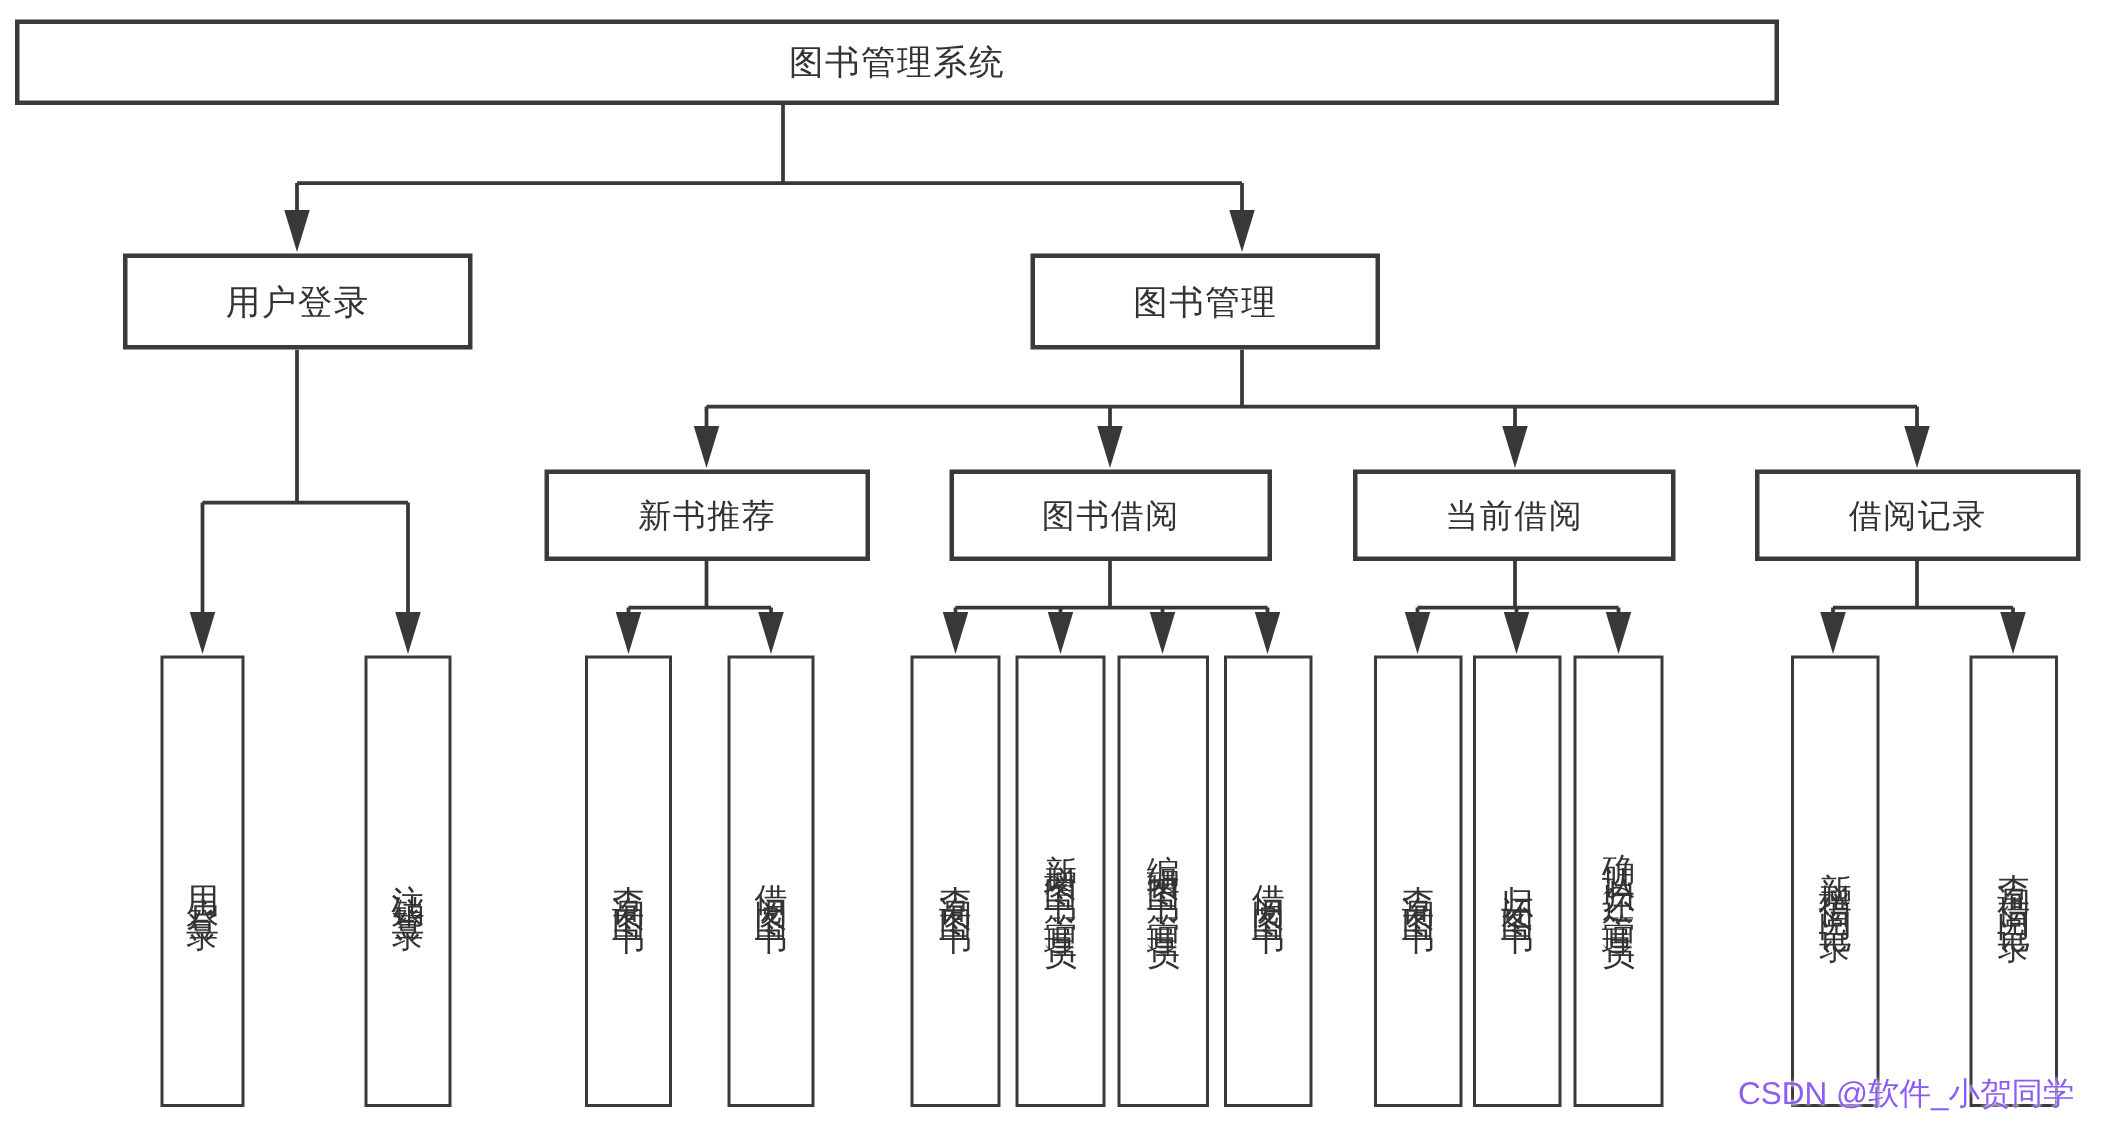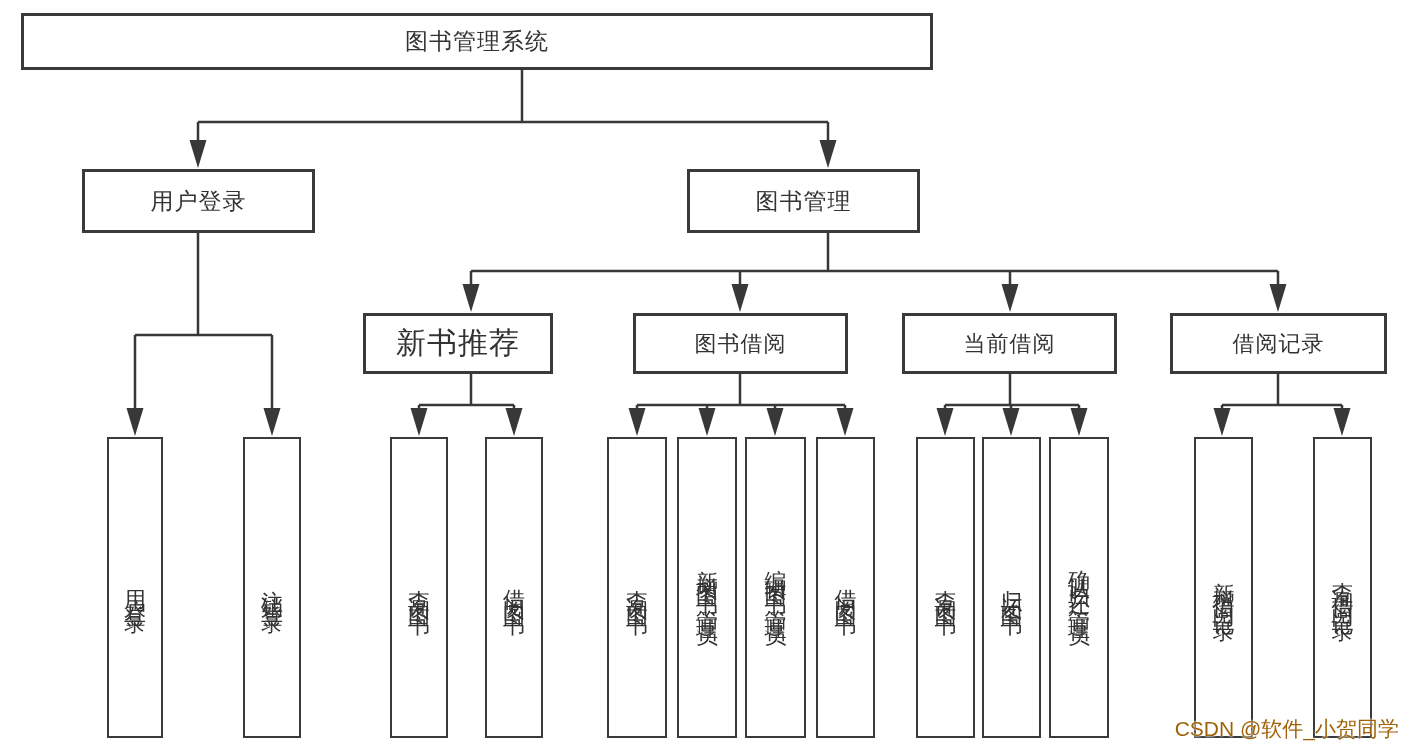--- a/index.html
+++ b/index.html
@@ -53,24 +53,24 @@
   }
   .vbox .vtext {
     writing-mode: vertical-rl;
     text-orientation: mixed;
     letter-spacing: 8px;
     line-height: 1;
     white-space: nowrap;
   }
   #watermark {
     position: absolute;
-    right: 6px;
+    right: 22px;
     bottom: 4px;
     font-size: 21px;
-    color: #a16207;
+    color: #8b5cf6;
     text-shadow: 0 0 3px #ffffff, 0 0 2px #ffffff;
     z-index: 3;
     white-space: nowrap;
   }
 </style>
 </head>
 <body>
 
 <div id="stage">
 
@@ -103,32 +103,32 @@
     <path d="M1010,374 L1010,405 M945,405 L1079,405 M945,405 L945,412 M1011,405 L1011,412 M1079,405 L1079,412"></path>
     <polygon points="936.5,408 953.5,408 945,436"></polygon>
     <polygon points="1002.5,408 1019.5,408 1011,436"></polygon>
     <polygon points="1070.5,408 1087.5,408 1079,436"></polygon>
 
     <path d="M1278,374 L1278,405 M1222,405 L1342,405 M1222,405 L1222,412 M1342,405 L1342,412"></path>
     <polygon points="1213.5,408 1230.5,408 1222,436"></polygon>
     <polygon points="1333.5,408 1350.5,408 1342,436"></polygon>
   </svg>
 
-  <div class="box hbox" style="left:21px; top:13px; width:912px; height:57px;">
+  <div class="box hbox" style="left:10px; top:13px; width:1176px; height:57px;">
     <span>图书管理系统</span>
   </div>
 
   <div class="box hbox" style="left:82px; top:169px; width:233px; height:64px;">
     <span>用户登录</span>
   </div>
   <div class="box hbox" style="left:687px; top:169px; width:233px; height:64px;">
     <span>图书管理</span>
   </div>
 
-  <div class="box hbox" style="left:363px; top:313px; width:190px; height:61px; font-size:30px;">
+  <div class="box hbox" style="left:363px; top:313px; width:217px; height:61px; font-size:22px;">
     <span>新书推荐</span>
   </div>
   <div class="box hbox" style="left:633px; top:313px; width:215px; height:61px; font-size:22px;">
     <span>图书借阅</span>
   </div>
   <div class="box hbox" style="left:902px; top:313px; width:215px; height:61px; font-size:22px;">
     <span>当前借阅</span>
   </div>
   <div class="box hbox" style="left:1170px; top:313px; width:217px; height:61px; font-size:22px;">
     <span>借阅记录</span>

